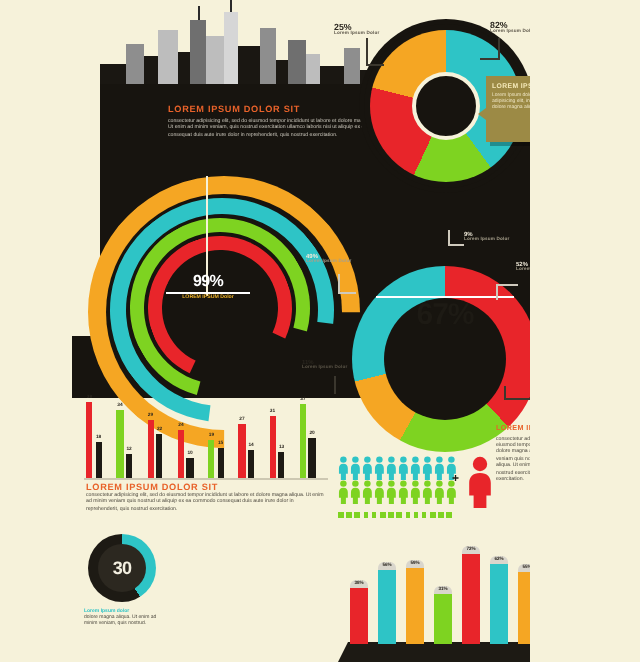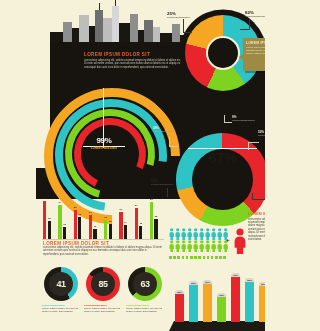--- a/index.html
+++ b/index.html
@@ -297,40 +297,24 @@
   <div class="barchart-base"></div>
   <div class="barlegend">
     <div class="head-o">LOREM IPSUM DOLOR SIT</div>
     <div class="body-d">consectetur adipisicing elit, sed do eiusmod tempor incididunt ut labore et dolore magna aliqua. Ut enim ad minim veniam quis nostrud ut aliquip ex ea commodo consequat duis aute irure dolor in reprehenderit, quis nostrud exercitation.</div>
   </div>
 
   <div class="gauges">
       <div class="gauge" style="left: 0px;">
         <div class="ring-out" style="background:conic-gradient(#2ec4c6 0deg 148deg,#1d1a14 148deg 360deg);">
           <div class="ring-in">
-            <span class="num">41</span>
+            <span class="num">30</span>
           </div>
         </div>
         <div class="cap"><i style="color:#2ec4c6">Lorem Ipsum dolor</i>dolore magna aliqua. Ut enim ad minim veniam, quis nostrud.</div>
-      </div>
-      <div class="gauge" style="left: 42px;">
-        <div class="ring-out" style="background:conic-gradient(#e8252a 0deg 306deg,#1d1a14 306deg 360deg);">
-          <div class="ring-in">
-            <span class="num">85</span>
-          </div>
-        </div>
-        <div class="cap"><i style="color:#e8252a">Lorem Ipsum dolor</i>dolore magna aliqua. Ut enim ad minim veniam, quis nostrud.</div>
-      </div>
-      <div class="gauge" style="left: 84px;">
-        <div class="ring-out" style="background:conic-gradient(#7ed321 0deg 227deg,#1d1a14 227deg 360deg);">
-          <div class="ring-in">
-            <span class="num">63</span>
-          </div>
-        </div>
-        <div class="cap"><i style="color:#7ed321">Lorem Ipsum dolor</i>dolore magna aliqua. Ut enim ad minim veniam, quis nostrud.</div>
       </div>
     </div>
 
   <div class="people">
       <div class="prow">
         <svg width="5.4" height="12" viewBox="0 0 9 20">
           <circle cx="4.5" cy="3" r="2.7" fill="#2ec4c6"></circle>
           <path d="M4.5 6.5C2 6.5.8 8 .8 10.2v4.6h1.6V20h4.2v-5.2h1.6v-4.6C8.2 8 7 6.5 4.5 6.5z" fill="#2ec4c6"></path>
         </svg>
         <svg width="5.4" height="12" viewBox="0 0 9 20">

